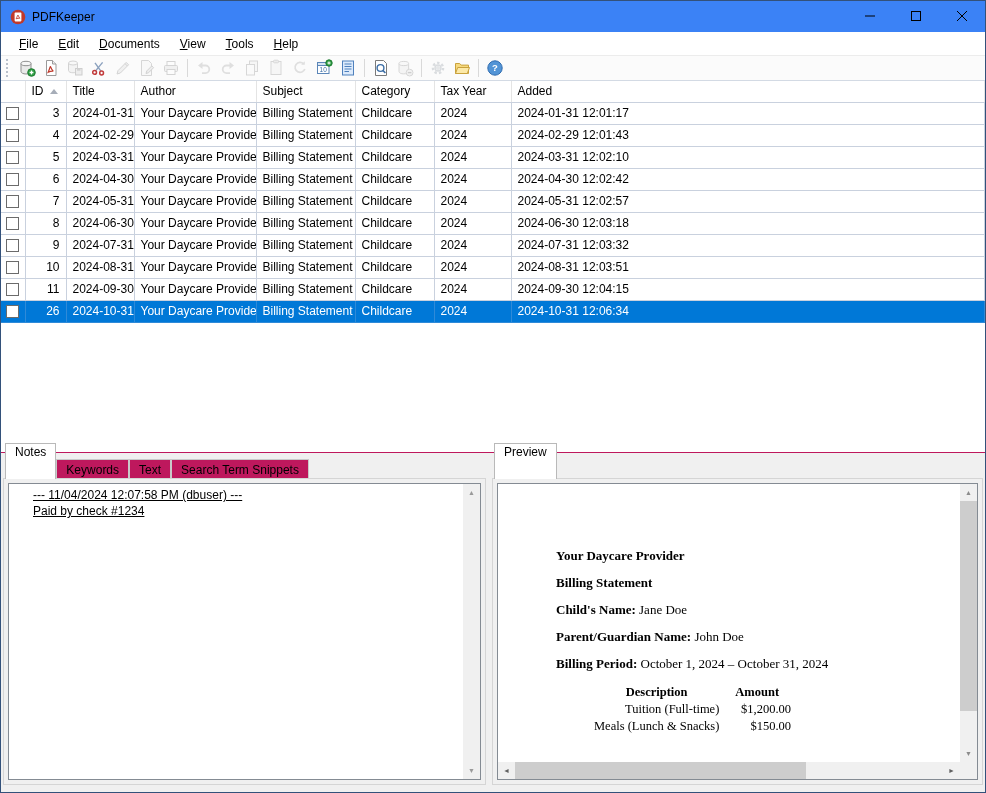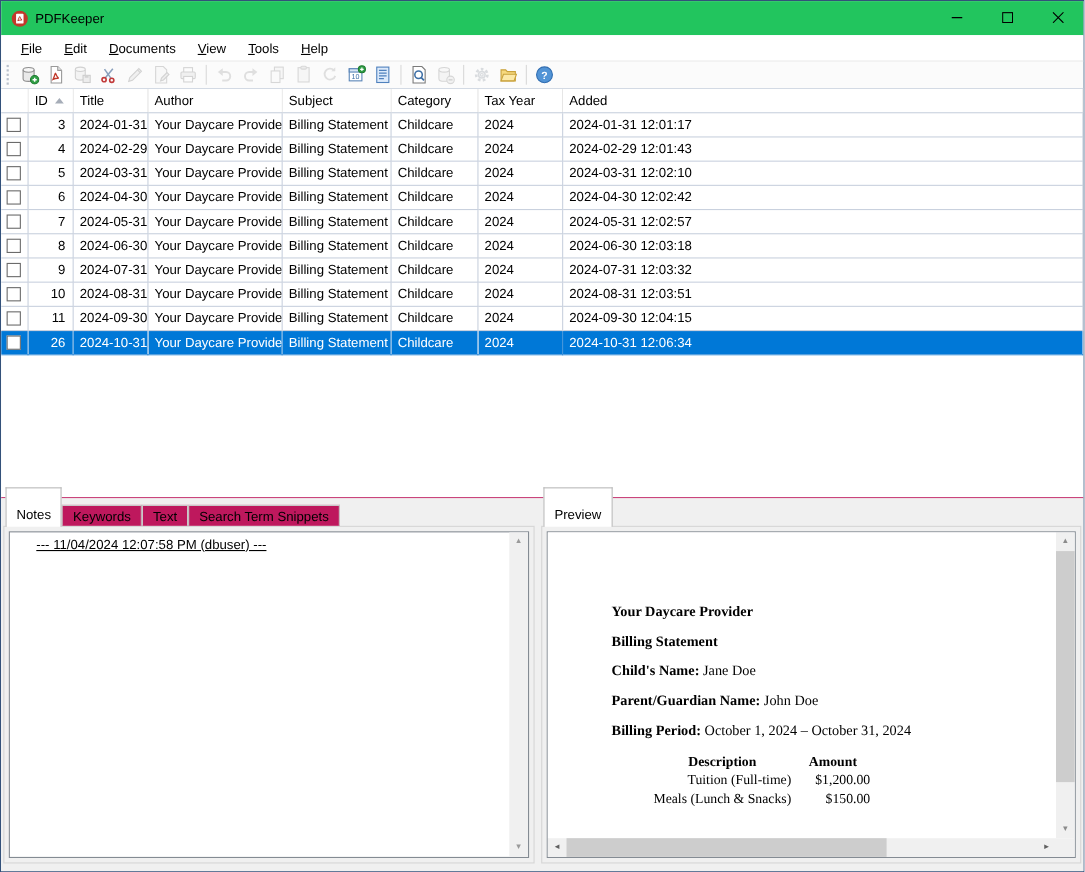--- a/index.html
+++ b/index.html
@@ -2,21 +2,21 @@
 <html style="--selection: #0078d7;"><head>
 <meta charset="utf-8">
 <style>
   * { margin:0; padding:0; box-sizing:border-box; }
   html,body { width:986px; height:793px; }
   body { font-family:"Liberation Sans", sans-serif; font-size:12px; color:#000; background:#fff; }
 
   .window { width:986px; height:793px; border:1px solid #33517a; display:flex; flex-direction:column; background:#fff; overflow:hidden; }
 
   
-  .titlebar { height:31px; flex:0 0 31px; display:flex; align-items:center; background:#22c55e; }
+  .titlebar { height:31px; flex:0 0 31px; display:flex; align-items:center; background:#3b82f6; }
   .app-icon { width:16px; height:16px; margin:0 6px 0 9px; display:inline-flex; }
   .app-icon svg { width:16px; height:16px; }
   .title-text { font-size:12px; }
   .titlebar-spacer { flex:1; }
   .win-btn { width:46px; height:31px; display:flex; align-items:center; justify-content:center; background:transparent; border:none; cursor:default; }
   .win-btn svg { width:10px; height:10px; }
 
   
   .menubar { height:23px; flex:0 0 23px; display:flex; align-items:center; background:#fff; padding-left:8px; }
   .menu-item { padding:3px 10px; cursor:default; }
@@ -44,21 +44,21 @@
   .sort-asc { position:absolute; right:8px; top:8px; width:0; height:0;
               border-left:4px solid transparent; border-right:4px solid transparent; border-bottom:5px solid #a6adb8; }
 
   
   .bottom { flex:1; background:#f0f0f0; display:flex; padding:3px 2px 7px 2px; gap:6px; }
   .panel { display:flex; flex-direction:column; }
   .panel-left { width:483px; flex:0 0 483px; }
   .panel-right { flex:1; }
   .tabstrip { height:22px; flex:0 0 22px; display:flex; align-items:flex-end; padding-left:2px; position:relative; z-index:2; }
   .tab { padding:3px 9px 3px 9px; border:1px solid #c9c9c9; border-bottom:none; background:#be185d; margin-right:0px; height:19px; }
-  .tab.active { background:#fff; height:36px; padding-top:17px; border-color:#b9b9b9; position:relative; top:1px; }
+  .tab.active { background:#fff; height:36px; padding-top:1px; border-color:#b9b9b9; position:relative; top:1px; }
   .tabpage { flex:1; border:1px solid #d5d5d5; background:#f0f0f0; padding:4px; margin-top:0px; position:relative; z-index:1; }
 
   
   .textbox { width:100%; height:100%; background:#fff; border:1px solid #848b93; display:flex; }
   .textbox-content { flex:1; padding:3px 24px; line-height:16px; overflow:hidden;text-decoration:underline; }
   .vscroll { width:17px; flex:0 0 17px; background:#f0f0f0; display:flex; flex-direction:column; }
   .vscroll .arrow { height:17px; flex:0 0 17px; display:flex; align-items:center; justify-content:center; font-size:7px; color:#8b8b8b; }
   .vscroll .track { flex:1; position:relative; }
   .vscroll .thumb { position:absolute; left:0; width:17px; background:#cdcdcd; }
   .hscroll { height:17px; flex:0 0 17px; background:#f0f0f0; display:flex; }
@@ -431,20 +431,21 @@
       <div class="tabstrip" id="left-tabs">
           <div class="tab active">Notes</div>
           <div class="tab">Keywords</div>
           <div class="tab">Text</div>
           <div class="tab">Search Term Snippets</div>
         </div>
       <div class="tabpage">
         <div class="textbox">
           <div class="textbox-content" id="notes-content">
               <div>--- 11/04/2024 12:07:58 PM (dbuser) ---</div>
+              <div>Paid by check #1234</div>
             </div>
           <div class="vscroll">
             <div class="arrow" style="color:#9a9a9a;">▲</div>
             <div class="track"></div>
             <div class="arrow" style="color:#9a9a9a;">▼</div>
           </div>
         </div>
       </div>
     </div>
 

